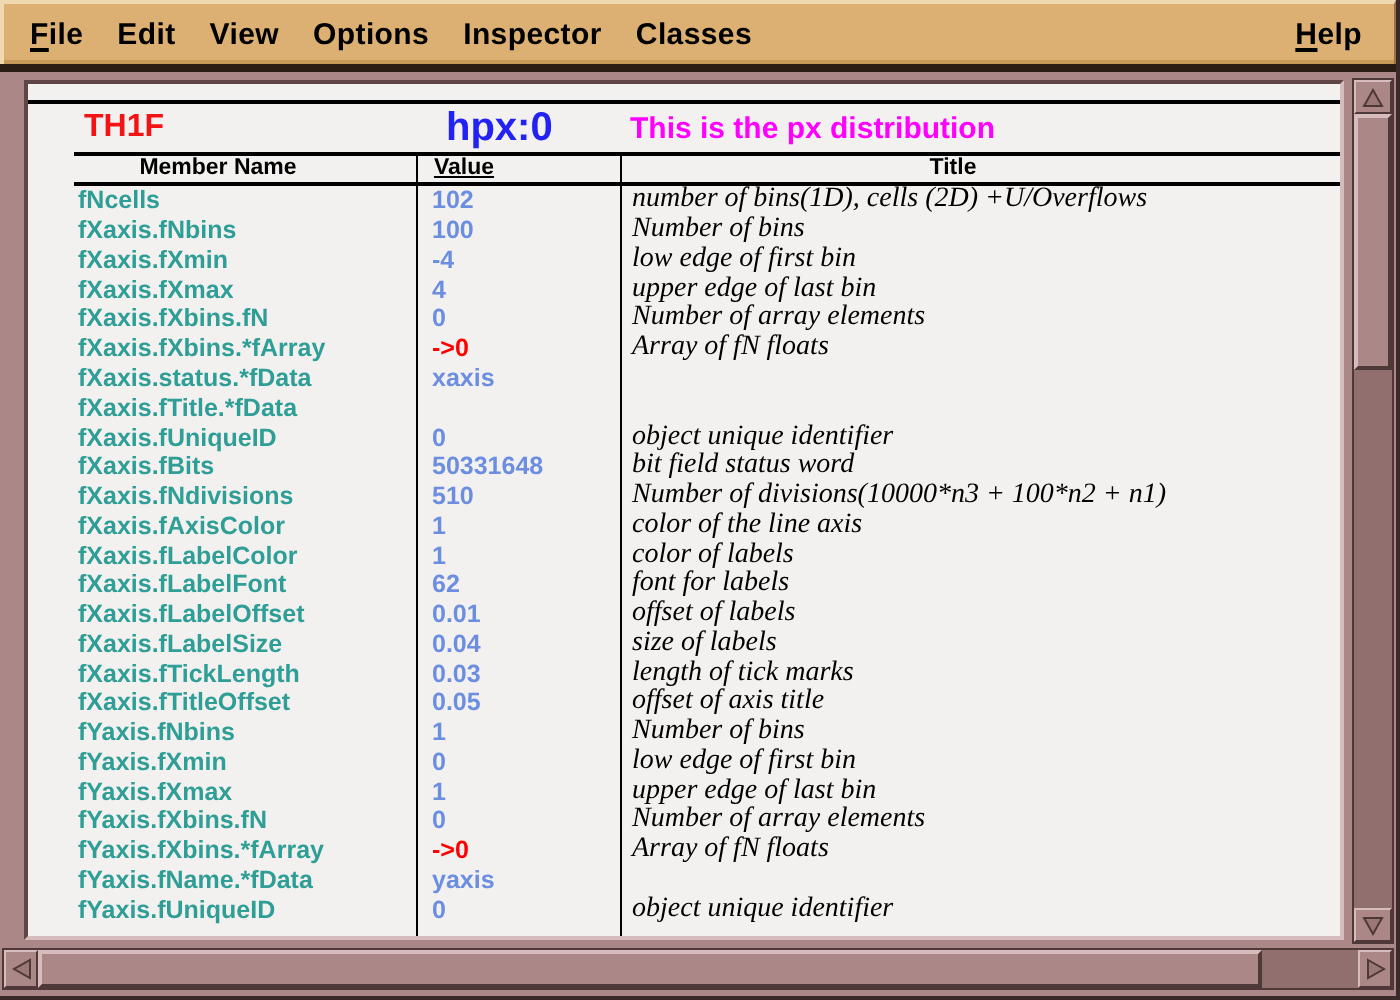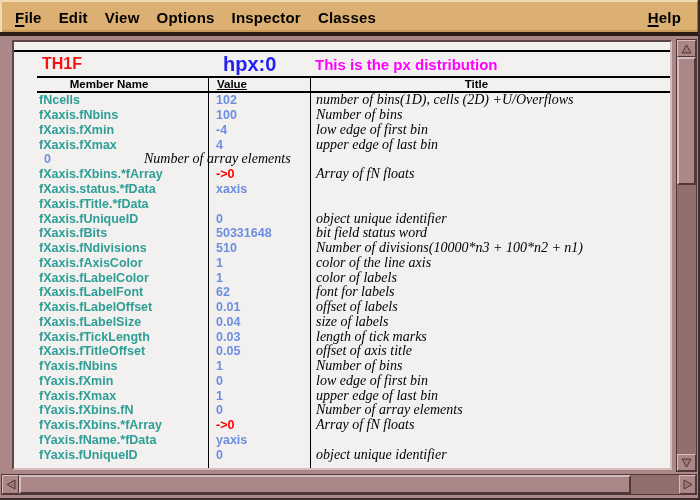--- a/index.html
+++ b/index.html
@@ -115,20 +115,21 @@
               <span class="c-name">fXaxis.fXmin</span>
               <span class="c-val">-4</span>
               <span class="c-title">low edge of first bin</span>
             </div>
             <div class="mrow">
               <span class="c-name">fXaxis.fXmax</span>
               <span class="c-val">4</span>
               <span class="c-title">upper edge of last bin</span>
             </div>
             <div class="mrow">
+              <span class="c-name">fXaxis.fXbins.fN</span>
               <span class="c-val">0</span>
               <span class="c-title">Number of array elements</span>
             </div>
             <div class="mrow">
               <span class="c-name">fXaxis.fXbins.*fArray</span>
               <span class="c-val pointer">-&gt;0</span>
               <span class="c-title">Array of fN floats</span>
             </div>
             <div class="mrow">
               <span class="c-name">fXaxis.status.*fData</span>

